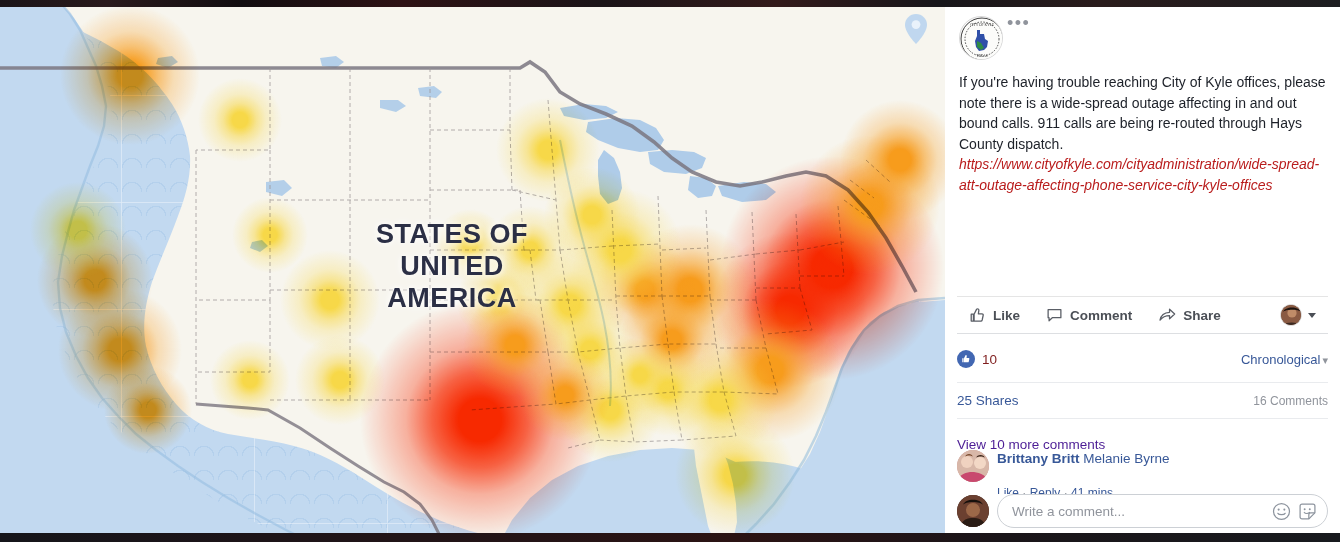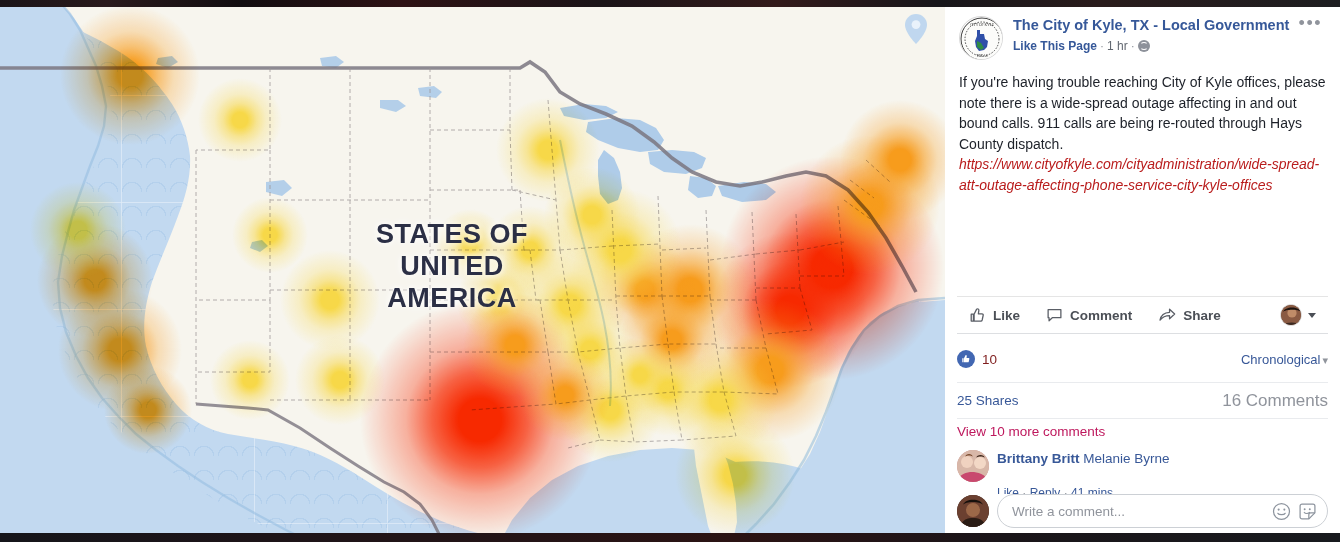--- a/index.html
+++ b/index.html
@@ -89,23 +89,23 @@
     margin:0 12px; display:flex; align-items:center; border-bottom:1px solid #e9ebee; }
   .like-pill { width:18px;height:18px;border-radius:50%;background:#4267b2;display:flex;
     align-items:center;justify-content:center; }
   .like-count { margin-left:7px; color:#7f1d1d; font-size:13.5px; cursor:pointer; }
   .chrono { margin-left:auto; color:#385898; font-size:13px; cursor:pointer; }
   .chrono .c2 { color:#90949c; font-size:11px; margin-left:2px; }
 
   .fb-counts { position:absolute; left:0; right:0; top:383px; height:36px; margin:0 12px;
     display:flex; align-items:center; border-bottom:1px solid #e9ebee; }
   .shares { color:#385898; font-size:13.5px; cursor:pointer; }
-  .comments-ct { margin-left:auto; color:#90949c; font-size:17px; cursor:pointer; }
-
-  .view-more { position:absolute; left:12px; top:424px; color:#be185d; font-size:13.5px; cursor:pointer; }
+  .comments-ct { margin-left:auto; color:#90949c; font-size:12px; cursor:pointer; }
+
+  .view-more { position:absolute; left:12px; top:437px; color:#4c1d95; font-size:13.5px; cursor:pointer; }
 
   .comment-row { position:absolute; left:12px; top:450px; right:12px; display:flex; }
   .c-av { width:32px;height:32px;border-radius:50%;flex:0 0 32px; overflow:hidden; position:relative;
     background:#c99; }
   .c-txt { margin-left:8px; font-size:13.5px; line-height:18px; }
   .c-name { color:#385898; font-weight:bold; cursor:pointer; }
   .c-tag { color:#385898; cursor:pointer; }
   .c-meta { color:#90949c; font-size:12px; margin-top:16px; }
   .c-meta span { color:#385898; cursor:pointer; }
 
@@ -407,26 +407,20 @@
       <div class="avatar-seal">
         <svg viewBox="0 0 44 44" width="44" height="44" xmlns="http://www.w3.org/2000/svg">
           <circle cx="22" cy="22" r="21" fill="#fcfcfa" stroke="#3a3a3a" stroke-width="1"></circle>
           <circle cx="22" cy="22" r="17" fill="none" stroke="#4a4a4a" stroke-width="1" stroke-dasharray="1.5 1.5"></circle>
           <path d="M17 13 l3 0 l0 4 l4 0 l1 5 l3 2 l-1 6 l-3 3 l-5 1 l-3 -4 l-1 -6 l2 -5 l0 -6z" fill="#2f4fa8"></path>
           <path d="M17 24 l4 2 l3 5 l-3 2 l-4 -3z" fill="#2e8b45"></path>
           <text x="22" y="9" font-size="3.6" fill="#333" text-anchor="middle" font-family="Liberation Serif, serif">CITY OF KYLE</text>
           <text x="22" y="40" font-size="3.6" fill="#333" text-anchor="middle" font-family="Liberation Serif, serif">TEXAS</text>
         </svg>
       </div>
-      <div class="fb-head-txt">
-        <div class="page-name">The City of Kyle, TX - Local Government</div>
-        <div class="sub-line">
-          <span class="lk">Like This Page</span><span class="sep">·</span><span>1 hr</span><span class="sep">·</span><span class="globe"></span>
-        </div>
-      </div>
       <div class="dots">•••</div>
     </div>
 
     <div class="fb-body">
       <span>If you're having trouble reaching City of Kyle offices, please note there is a wide-spread outage affecting in and out bound calls. 911 calls are being re-routed through Hays County dispatch. </span><a href="#">https://www.cityofkyle.com/cityadministration/wide-spread-att-outage-affecting-phone-service-city-kyle-offices</a>
     </div>
 
     <div class="fb-actions">
       <div class="act">
         <svg width="17" height="17" viewBox="0 0 20 20">

